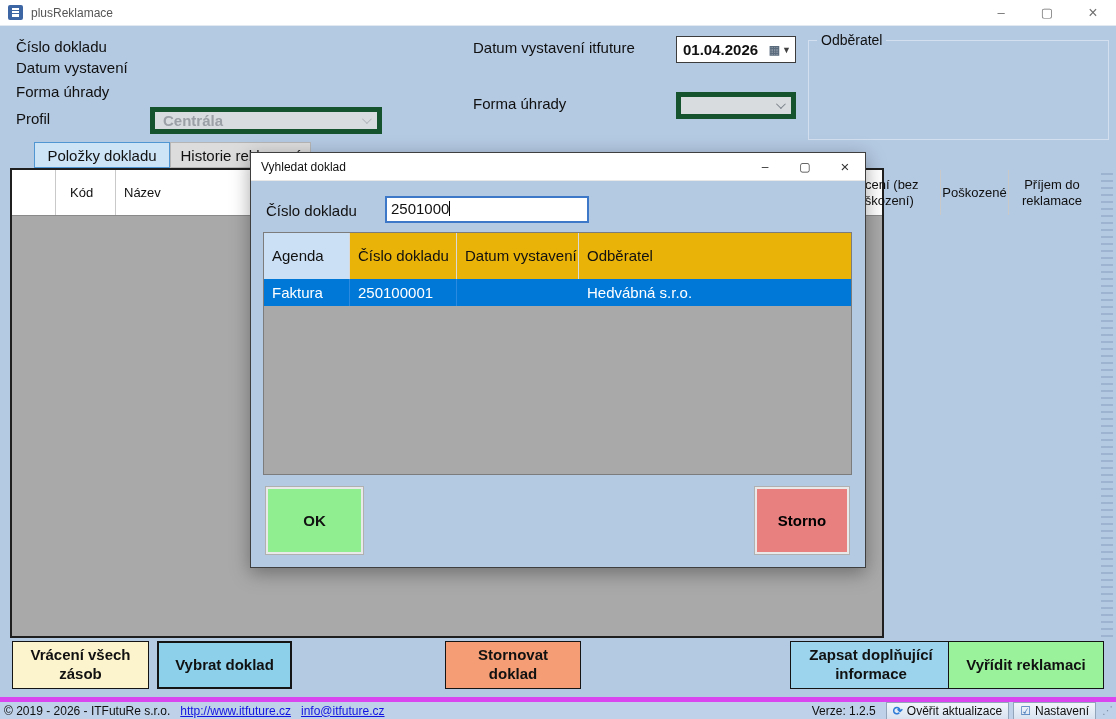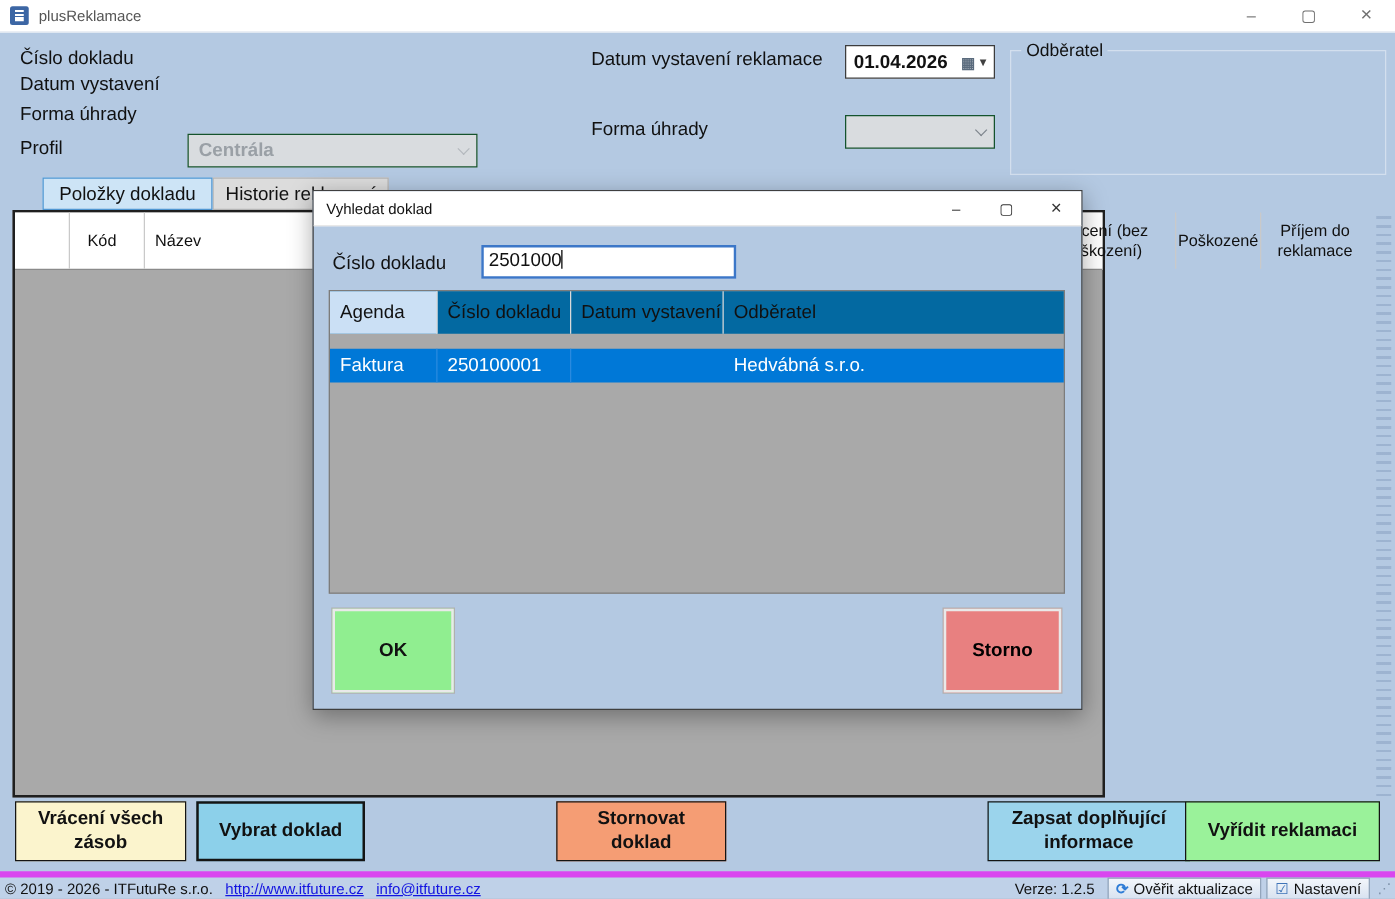--- a/index.html
+++ b/index.html
@@ -13,21 +13,21 @@
   .app-icon::before { content:""; position:absolute; left:4px; top:3px; width:7px; height:9px;
               background:linear-gradient(#fff 0 2px,#3c66a4 2px 3px,#fff 3px 5px,#3c66a4 5px 6px,#fff 6px 100%); }
   .title-text { font-size:12px; color:#555; margin-left:8px; }
   .win-controls { margin-left:auto; display:flex; height:100%; }
   .win-btn { width:46px; height:100%; display:flex; align-items:center; justify-content:center;
              color:#707070; font-size:13px; cursor:default; }
   .win-btn.close { font-size:16px; }
 
   
   .lbl { position:absolute; font-size:15px; color:#101010; white-space:nowrap; }
-  .combo { position:absolute; border:1px solid #14532d; background:#d9dcdf; display:flex;
+  .combo { position:absolute; border:5px solid #14532d; background:#d9dcdf; display:flex;
            align-items:center; padding:0 8px; }
   .combo .chev { margin-left:auto; width:7px; height:7px; border-right:1.6px solid #7d848c;
                  border-bottom:1.6px solid #7d848c; transform:rotate(45deg) translateY(-2px); }
   .combo.disabled { color:#9aa0a6; font-weight:bold; }
   .combo.disabled .chev { border-color:#b3b8bd; }
 
   .datefield { position:absolute; left:676px; top:36px; width:120px; height:27px; background:#fff;
                border:1px solid #3c3c3c; display:flex; align-items:center; padding:0 4px 0 6px;
                font-weight:bold; font-size:15px; }
   .datefield .cal { margin-left:auto; font-size:12px; color:#5a6b7d; line-height:1; }
@@ -89,21 +89,21 @@
              font-size:12px; }
   .dlg-btn.close { font-size:15px; }
   .dlg-label { position:absolute; left:15px; top:49px; font-size:15px; }
   .dlg-input { position:absolute; left:134px; top:43px; width:204px; height:27px; background:#fff;
                border:2px solid #3c77c8; font-size:15px; padding:2px 4px; white-space:nowrap; overflow:hidden; }
   .dlg-input::after { content:""; display:inline-block; width:1px; height:15px; background:#000;
                vertical-align:-2px; }
 
   .dlg-table { position:absolute; left:12px; top:79px; width:589px; height:243px;
                border:1px solid #7c7c7c; background:#a9a9a9; }
-  .dt-header { position:absolute; left:0; top:0; width:100%; height:34px; background:#0369a1; }
+  .dt-header { position:absolute; left:0; top:0; width:100%; height:46px; background:#eab308; }
   .dt-hcell { position:absolute; top:0; height:100%; border-right:1px solid #d9d9d9;
               display:flex; align-items:center; padding-left:8px; font-size:15px; line-height:1.25; }
   .dt-hcell.first { background:#cbe0f5; }
   .dt-row { position:absolute; left:0; top:46px; width:100%; height:27px; background:#0078d7;
             color:#fff; }
   .dt-cell { position:absolute; top:0; height:100%; display:flex; align-items:center;
              padding-left:8px; font-size:15px; border-right:1px solid #2a8adf; }
 
   .dlg-btn-ok, .dlg-btn-storno { position:absolute; top:334px; height:67px; font-weight:bold;
              font-size:15px; display:flex; align-items:center; justify-content:center;
@@ -127,21 +127,21 @@
 <span class="lbl" style="left:16px; top:38px;">Číslo dokladu</span>
 <span class="lbl" style="left:16px; top:59px;">Datum vystavení</span>
 <span class="lbl" style="left:16px; top:83px;">Forma úhrady</span>
 <span class="lbl" style="left:16px; top:110px;">Profil</span>
 
 <div class="combo disabled" style="left:150px; top:107px; width:232px; height:27px;">
   <span>Centrála</span>
   <span class="chev"></span>
 </div>
 
-<span class="lbl" style="left:473px; top:39px;">Datum vystavení reklamace</span>
+<span class="lbl" style="left:473px; top:39px;">Datum vystavení itfuture</span>
 <div class="datefield">
   <span>01.04.2026</span>
   <span class="cal">▦</span>
   <span class="arr">▼</span>
 </div>
 
 <span class="lbl" style="left:473px; top:95px;">Forma úhrady</span>
 <div class="combo" style="left:676px; top:92px; width:120px; height:27px;">
   <span></span>
   <span class="chev"></span>

